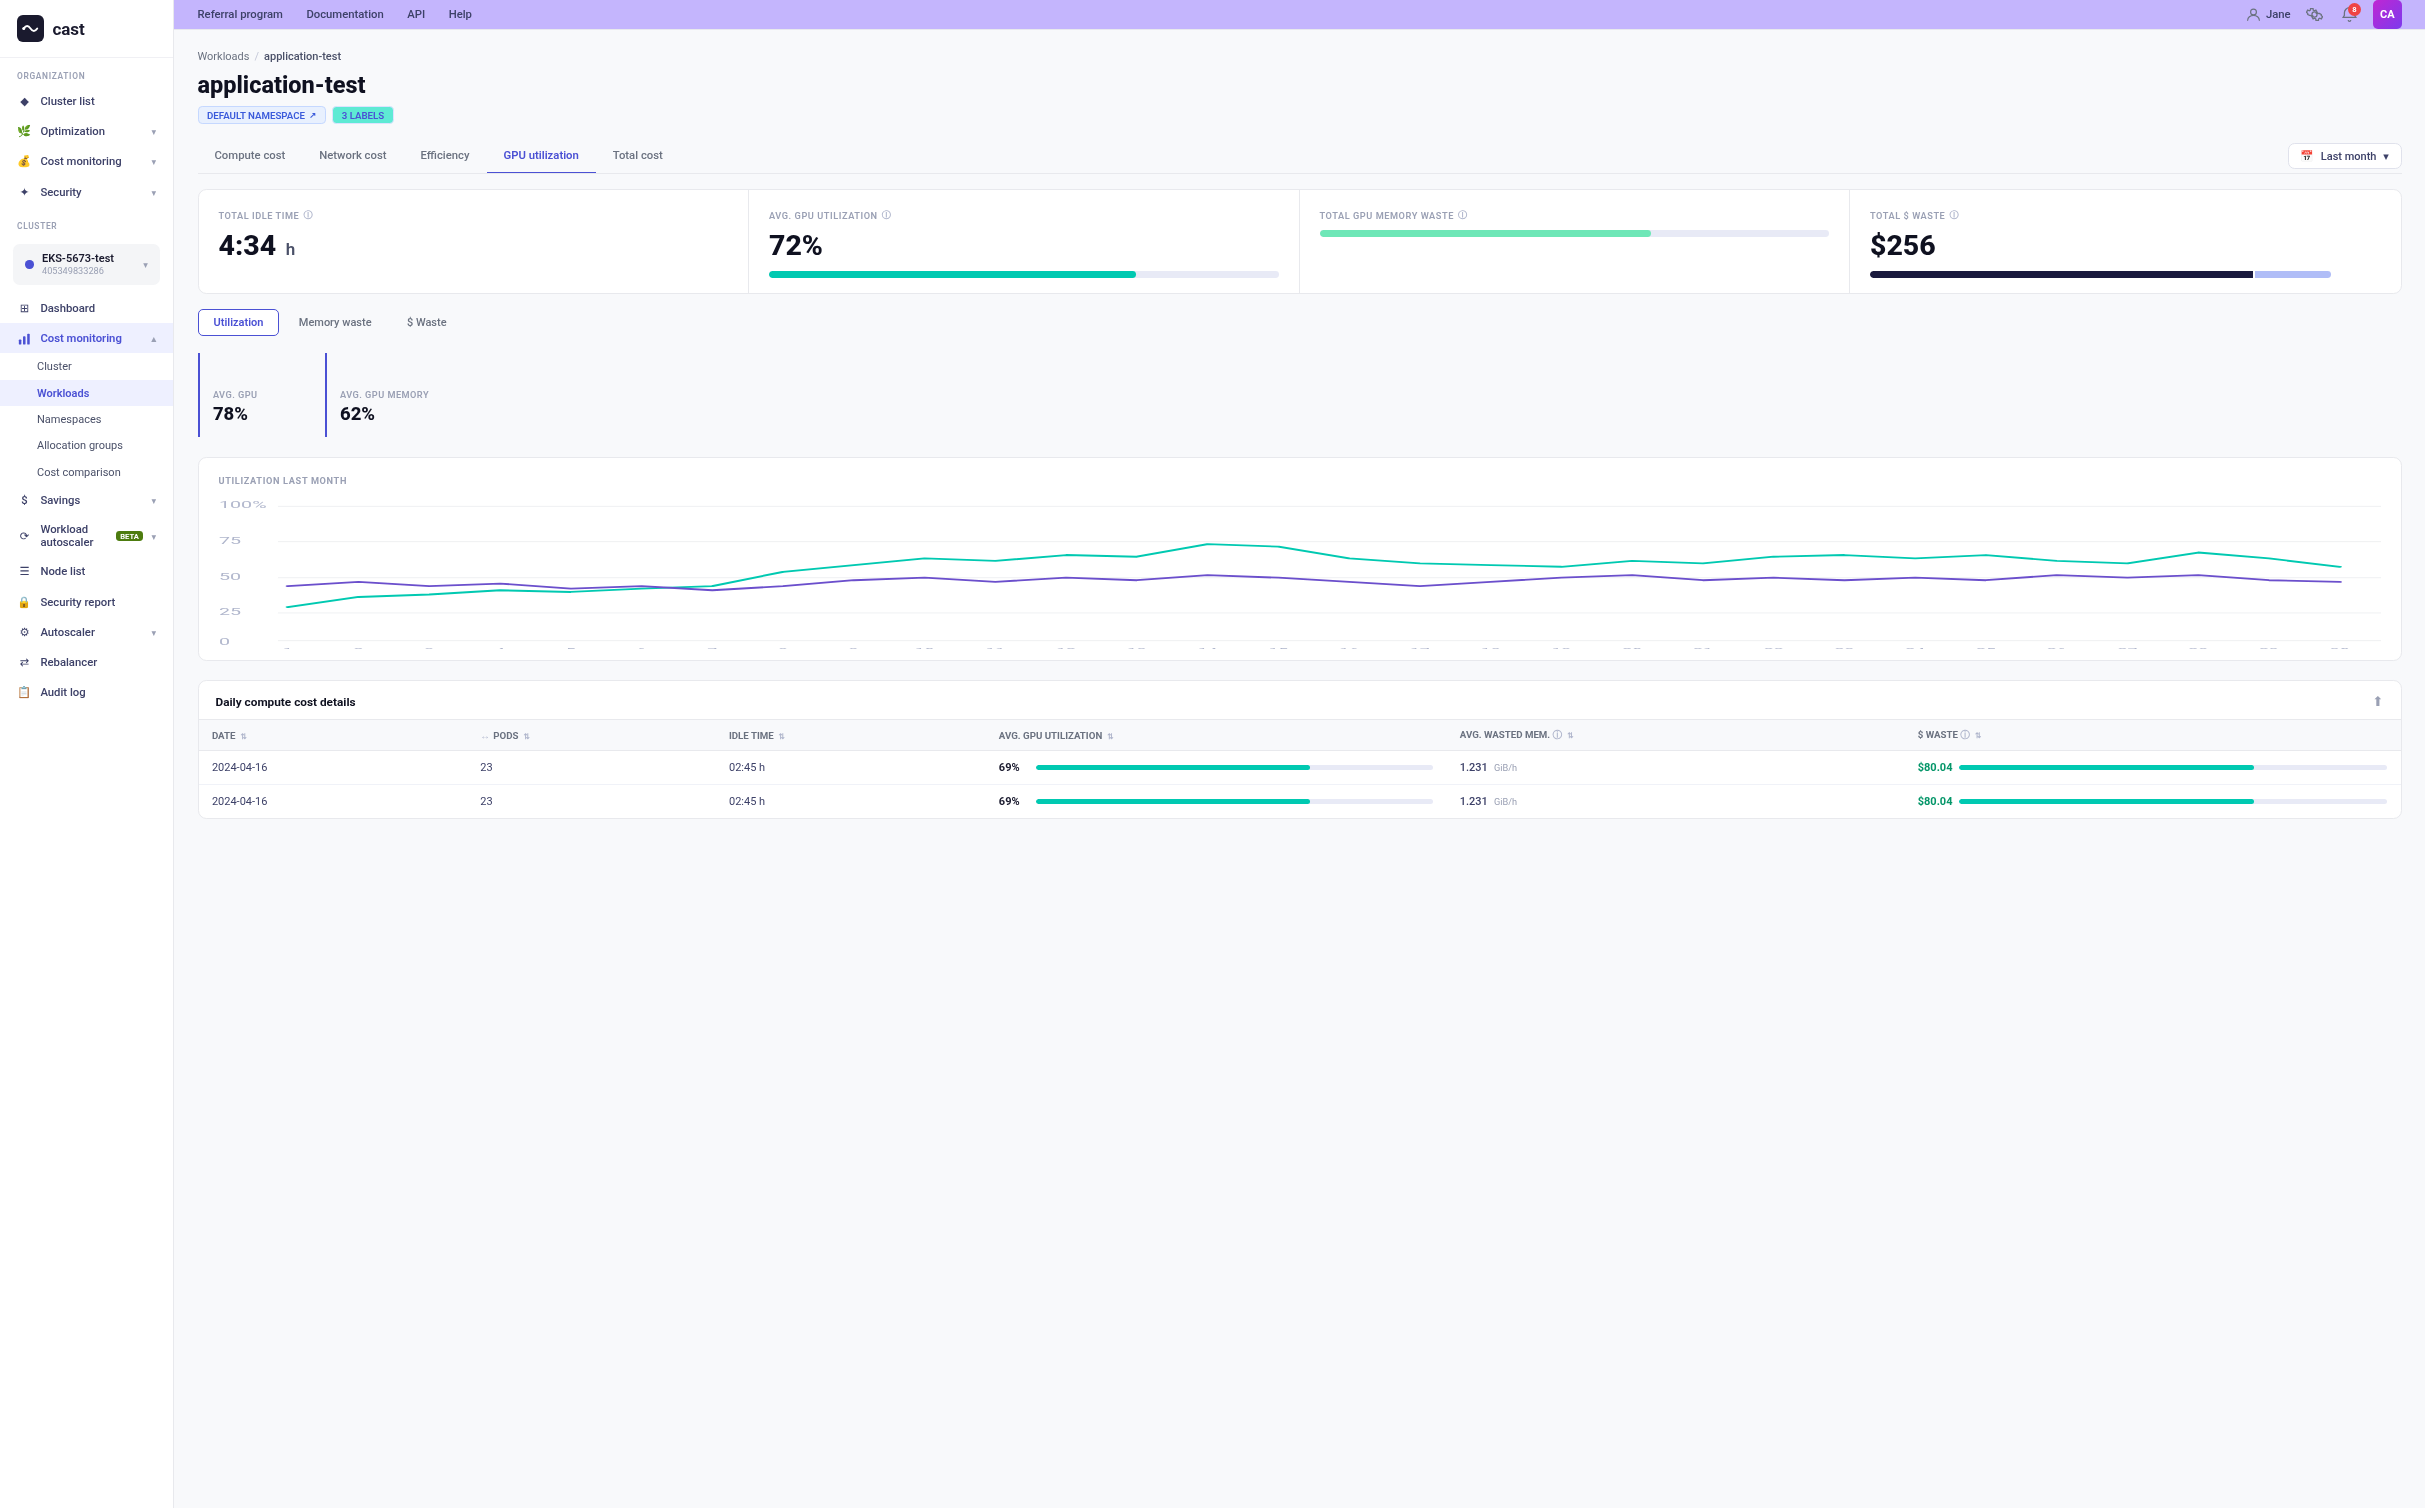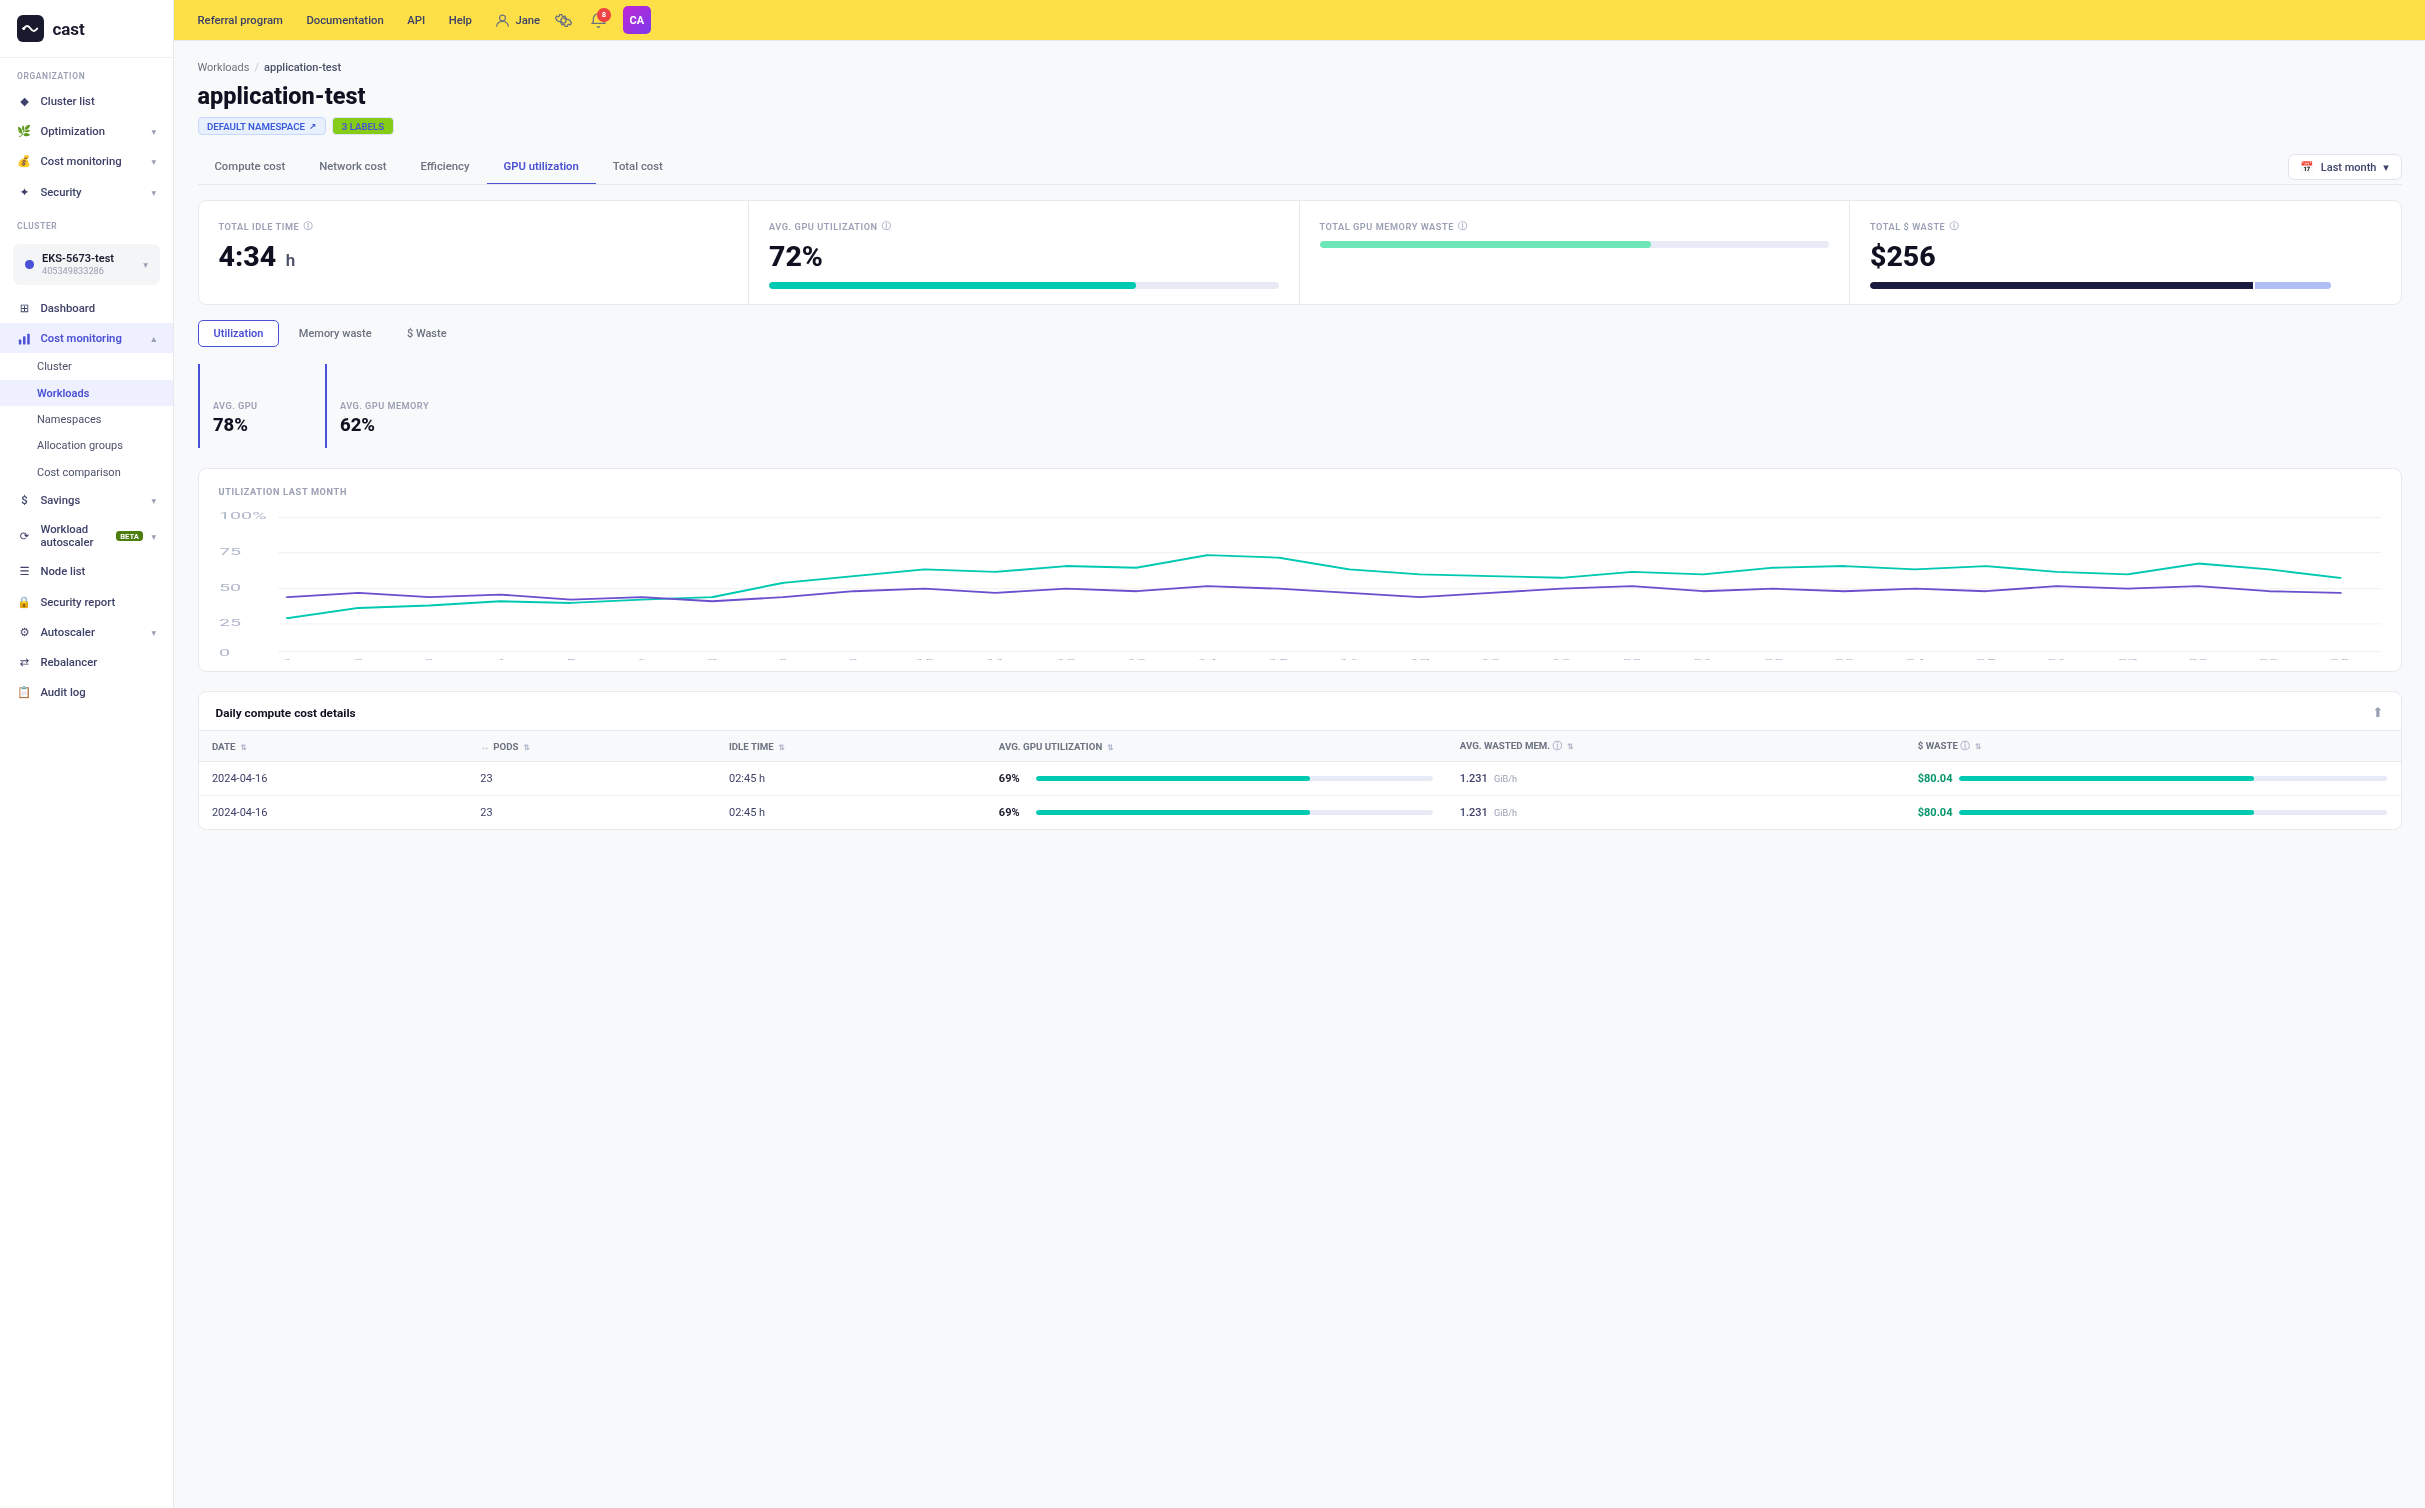--- a/index.html
+++ b/index.html
@@ -21,21 +21,21 @@
     .cluster-box { background: #f4f5f7; border-radius: 6.7px; padding: 8.4px 11.8px; display: flex; align-items: center; gap: 8.4px; cursor: pointer; }
     .cluster-dot { width: 8.4px; height: 8.4px; background: #4b51d4; border-radius: 50%; flex-shrink: 0; }
     .cluster-info { flex: 1; min-width: 0; }
     .cluster-name { font-size: 11px; font-weight: 600; color: #1a1a2e; }
     .cluster-id { font-size: 9.2px; color: #9aa0b4; }
     .cluster-chevron { font-size: 9.2px; color: #9aa0b4; }
     .beta-badge { background: #4d7c0f; color: #fff; font-size: 7.6px; font-weight: 700; padding: 0.8px 4.2px; border-radius: 3.4px; margin-left: 3.4px; }
 
     
     .main { flex: 1; display: flex; flex-direction: column; overflow: hidden; }
-    .topbar { background: #fde047; border-bottom: 0.8px solid #e8e9ed; padding: 0 23.5px; height: 41px; display: flex; align-items: center; justify-content: flex-start; gap: 23.5px; flex-shrink: 0; }
+    .topbar { background: #c4b5fd; border-bottom: 0.8px solid #e8e9ed; padding: 0 23.5px; height: 30px; display: flex; align-items: center; justify-content: space-between; gap: 23.5px; flex-shrink: 0; }
     .topbar-nav { display: flex; align-items: center; gap: 23.5px; }
     .topbar-link { font-size: 11.3px; color: #3d4168; cursor: pointer; font-weight: 500; }
     .topbar-actions { display: flex; align-items: center; gap: 11.8px; }
     .topbar-user { display: flex; align-items: center; gap: 5px; cursor: pointer; font-size: 11.3px; color: #3d4168; font-weight: 500; }
     .topbar-icon { width: 23.5px; height: 23.5px; display: flex; align-items: center; justify-content: center; cursor: pointer; color: #6b7280; font-size: 13.4px; }
     .notif-btn { position: relative; }
     .notif-badge { position: absolute; top: 0; right: 0; background: #ef4444; color: #fff; font-size: 7.6px; font-weight: 700; width: 13.4px; height: 13.4px; border-radius: 50%; display: flex; align-items: center; justify-content: center; }
     .avatar-ca { width: 28.5px; height: 28.5px; background: linear-gradient(135deg, #c026d3, #7c3aed); border-radius: 5px; display: flex; align-items: center; justify-content: center; color: #fff; font-size: 11px; font-weight: 700; cursor: pointer; }
 
     .content { flex: 1; overflow-y: auto; padding: 20px 23.5px; background: #f8f9fb; }
@@ -45,21 +45,21 @@
     .breadcrumb-link { cursor: pointer; color: #6b7280; }
     .breadcrumb-sep { color: #c4c8d8; }
     .breadcrumb-current { color: #4a5068; font-weight: 500; }
 
     
     .page-header { margin-bottom: 15px; }
     .page-title { font-size: 23.5px; font-weight: 800; color: #0f1120; margin-bottom: 6.7px; }
     .page-tags { display: flex; gap: 6.7px; align-items: center; }
     .tag { display: flex; align-items: center; gap: 4.2px; padding: 2.5px 8.4px; border-radius: 4.2px; font-size: 9.7px; font-weight: 600; cursor: pointer; }
     .tag-namespace { background: #e8f0fe; color: #3b5bdb; border: 0.8px solid #c5d8ff; }
-    .tag-labels { background: #84cc16; color: #4b51d4; border: 0.8px solid #dde3ff; }
+    .tag-labels { background: #5eead4; color: #4b51d4; border: 0.8px solid #dde3ff; }
     .tag-icon { font-size: 8.4px; }
 
     
     .tabs-bar { display: flex; align-items: center; justify-content: space-between; border-bottom: 0.8px solid #e8e9ed; margin-bottom: 3px; }
     .tabs { display: flex; gap: 0; }
     .tab { padding: 10px 17px; font-size: 11.3px; color: #6b7280; cursor: pointer; border-bottom: 1.7px solid transparent; font-weight: 500; transition: color 0.15s; }
     .tab.active { color: #4b51d4; border-bottom: 1.7px solid #4b51d4; font-weight: 600; }
     .date-filter { display: flex; align-items: center; gap: 6.7px; padding: 5.9px 11.8px; border: 0.8px solid #e0e2ec; border-radius: 6.7px; background: #fff; cursor: pointer; font-size: 11px; color: #3d4168; font-weight: 500; }
 
     

